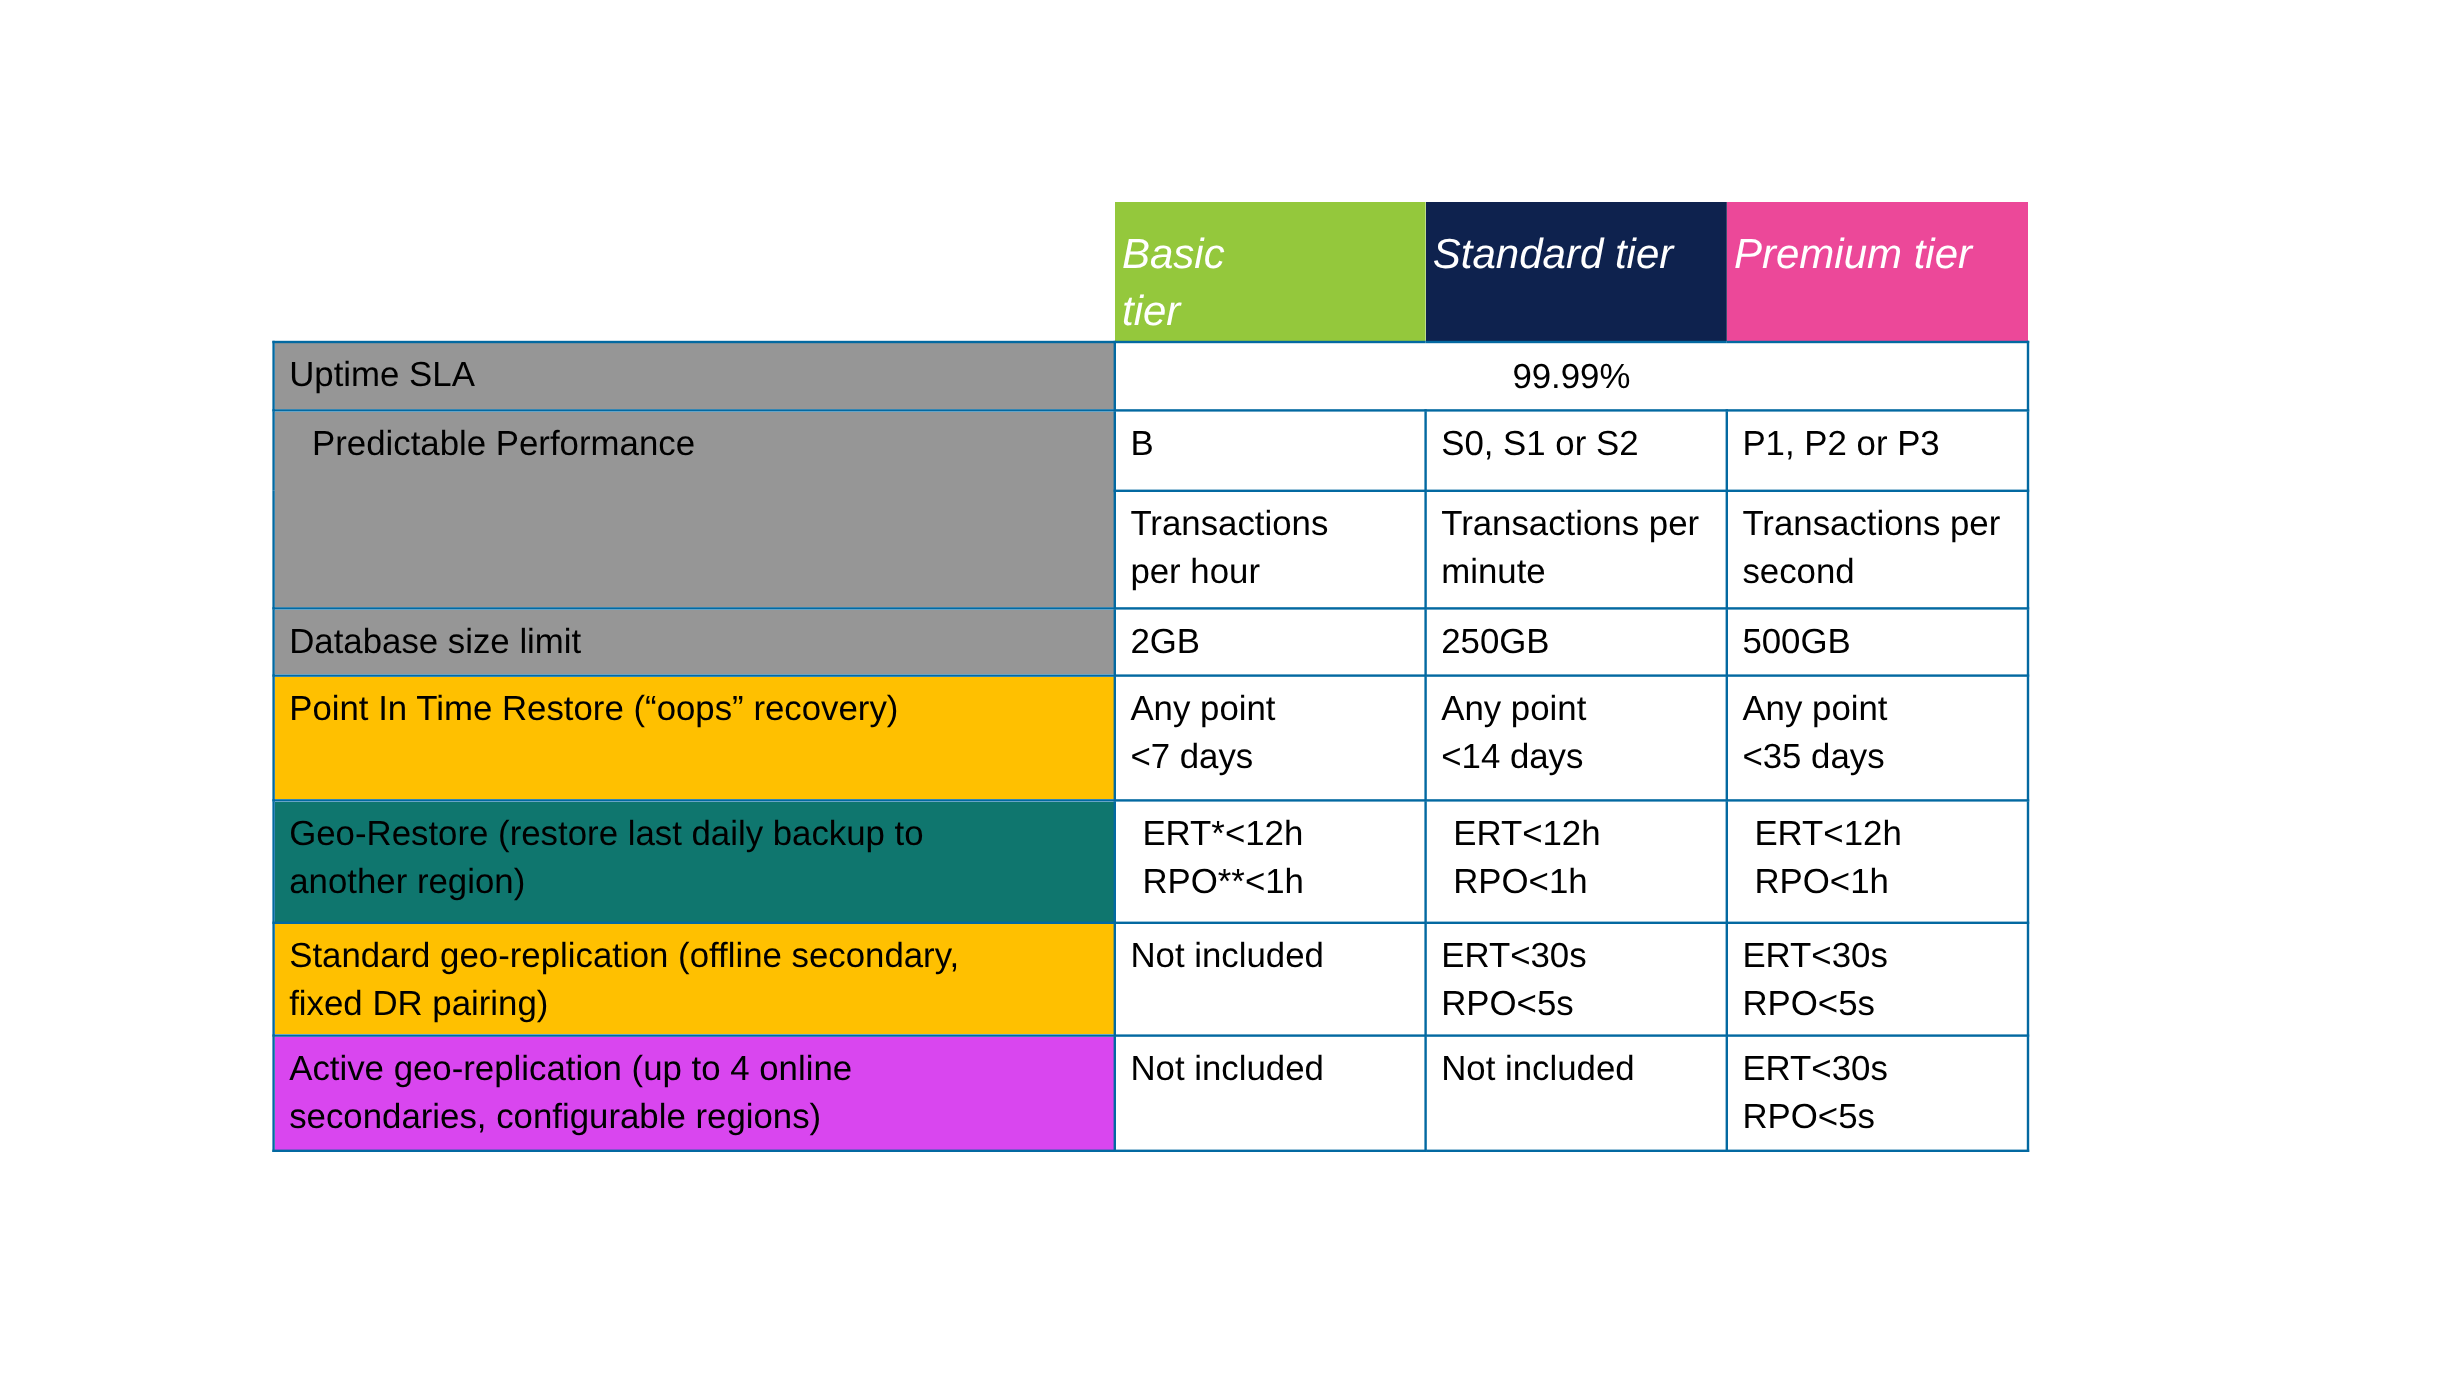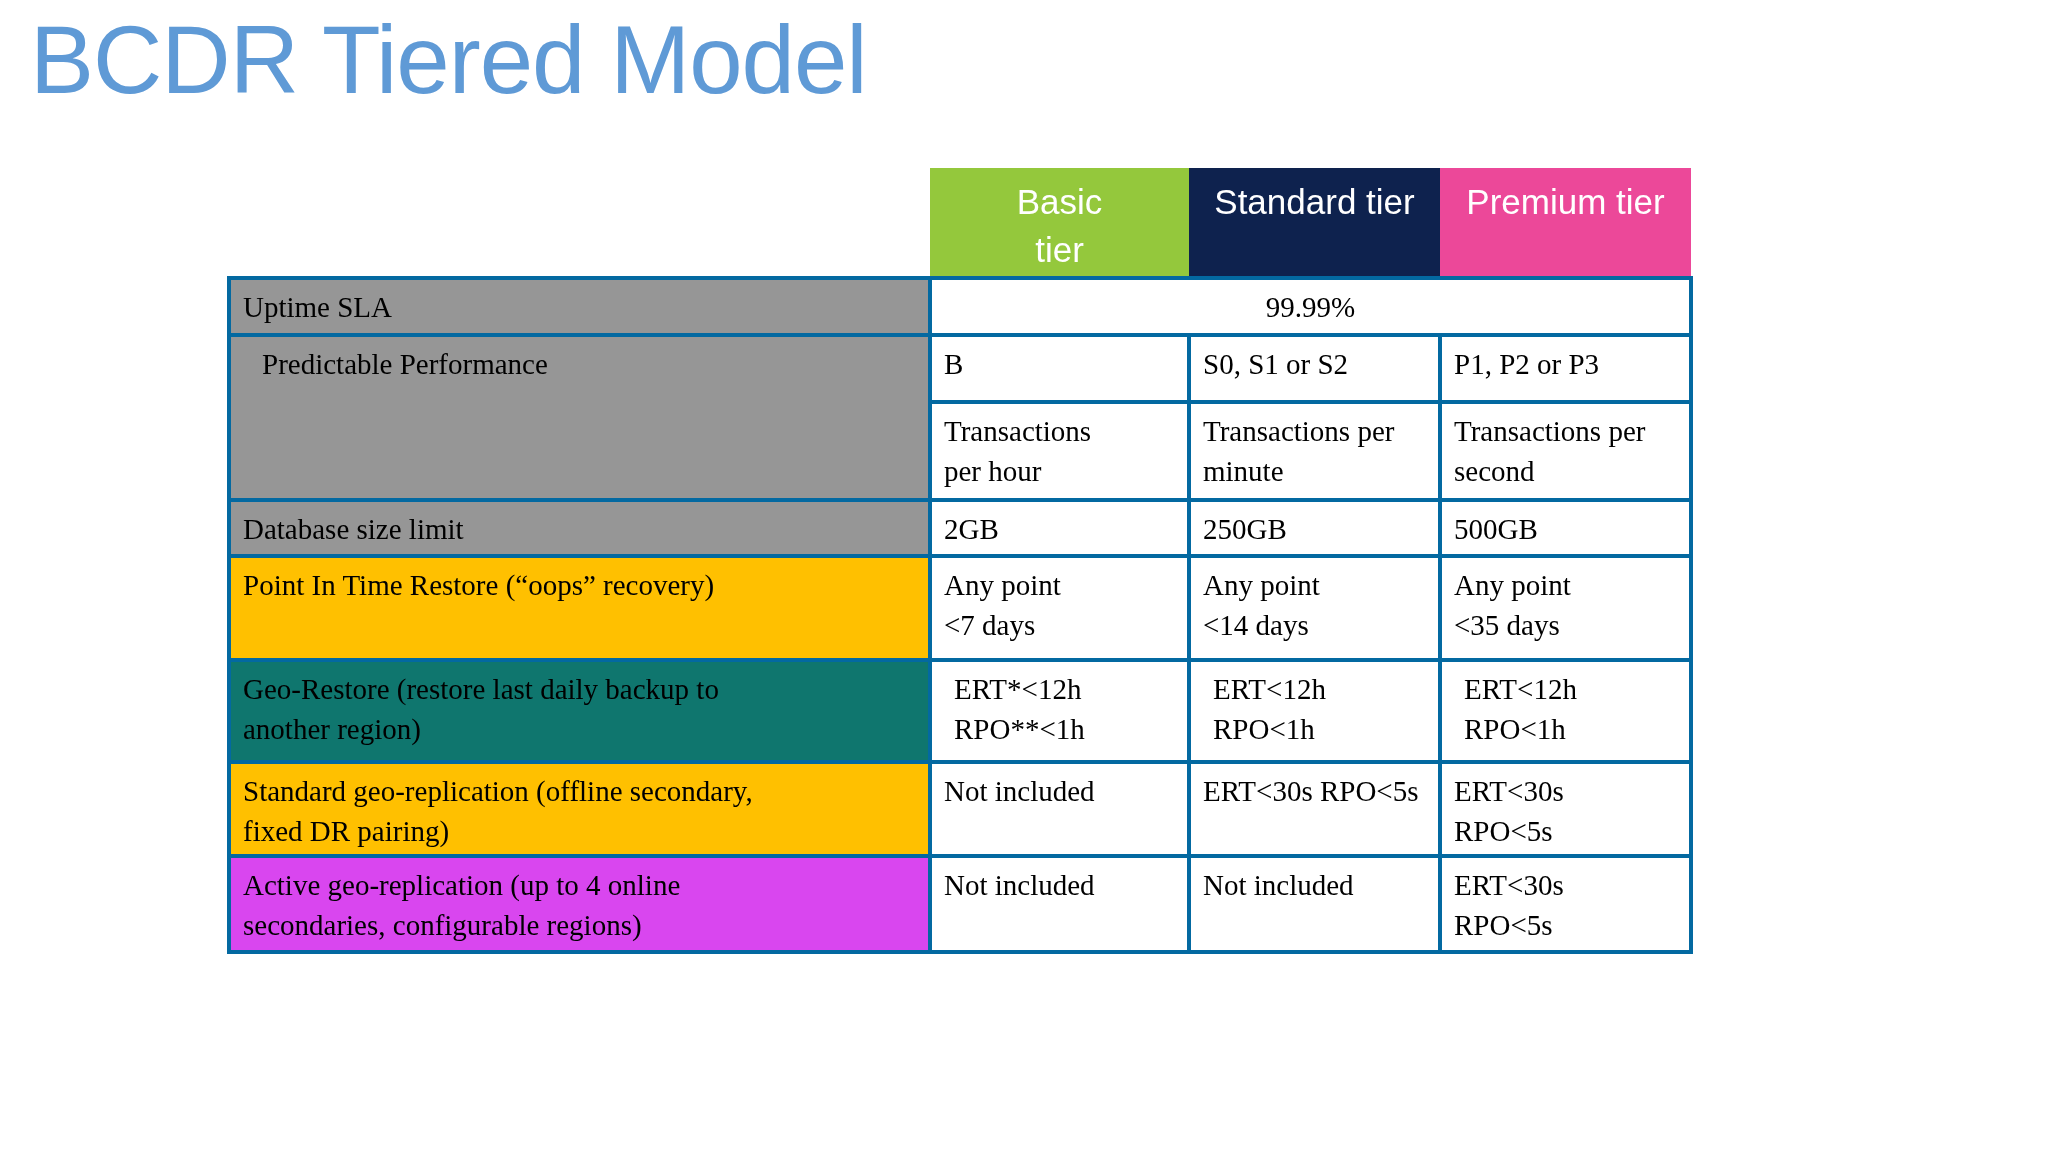--- a/index.html
+++ b/index.html
@@ -32,51 +32,51 @@
   }
   .tbl td {
     font-size: 29px;
     line-height: 40px;
     padding: 7px 10px 0 12px;
     vertical-align: top;
     white-space: pre-line;
     overflow: hidden;
   }
   
-  .tbl td.b { border: 4px solid #0369a1; font-family: Liberation Serif, serif; }
+  .tbl td.b { border: 2px solid #0369a1; }
   .tbl td.corner { border: none; background: transparent; }
   .tbl td.tier {
     border: none;
     color: #fff;
-    text-align: center;
+    text-align: left;
     font-size: 35px;
     line-height: 48px;
-    padding: 10px 6px 0 6px;
+    padding: 20px 6px 0 6px;
     vertical-align: top;
+    font-style: italic;
   }
   .tbl td.center {
     text-align: center;
     vertical-align: middle;
     padding: 0;
   }
   .tbl td.ind { padding-left: 22px; }
 
   .footnotes {
     position: absolute;
     left: 148px; top: 1006px;
     font-size: 28px;
     line-height: 37px;
   }
 </style>
 </head>
 <body>
 
 <div class="slide">
 
-  <div class="title" style="color: rgb(95, 154, 214);">BCDR Tiered Model</div>
 
   <table class="tbl">
     <colgroup>
       <col style="width:701px">
       <col style="width:259px">
       <col style="width:251px">
       <col style="width:251px">
     </colgroup>
 
     <tbody>

